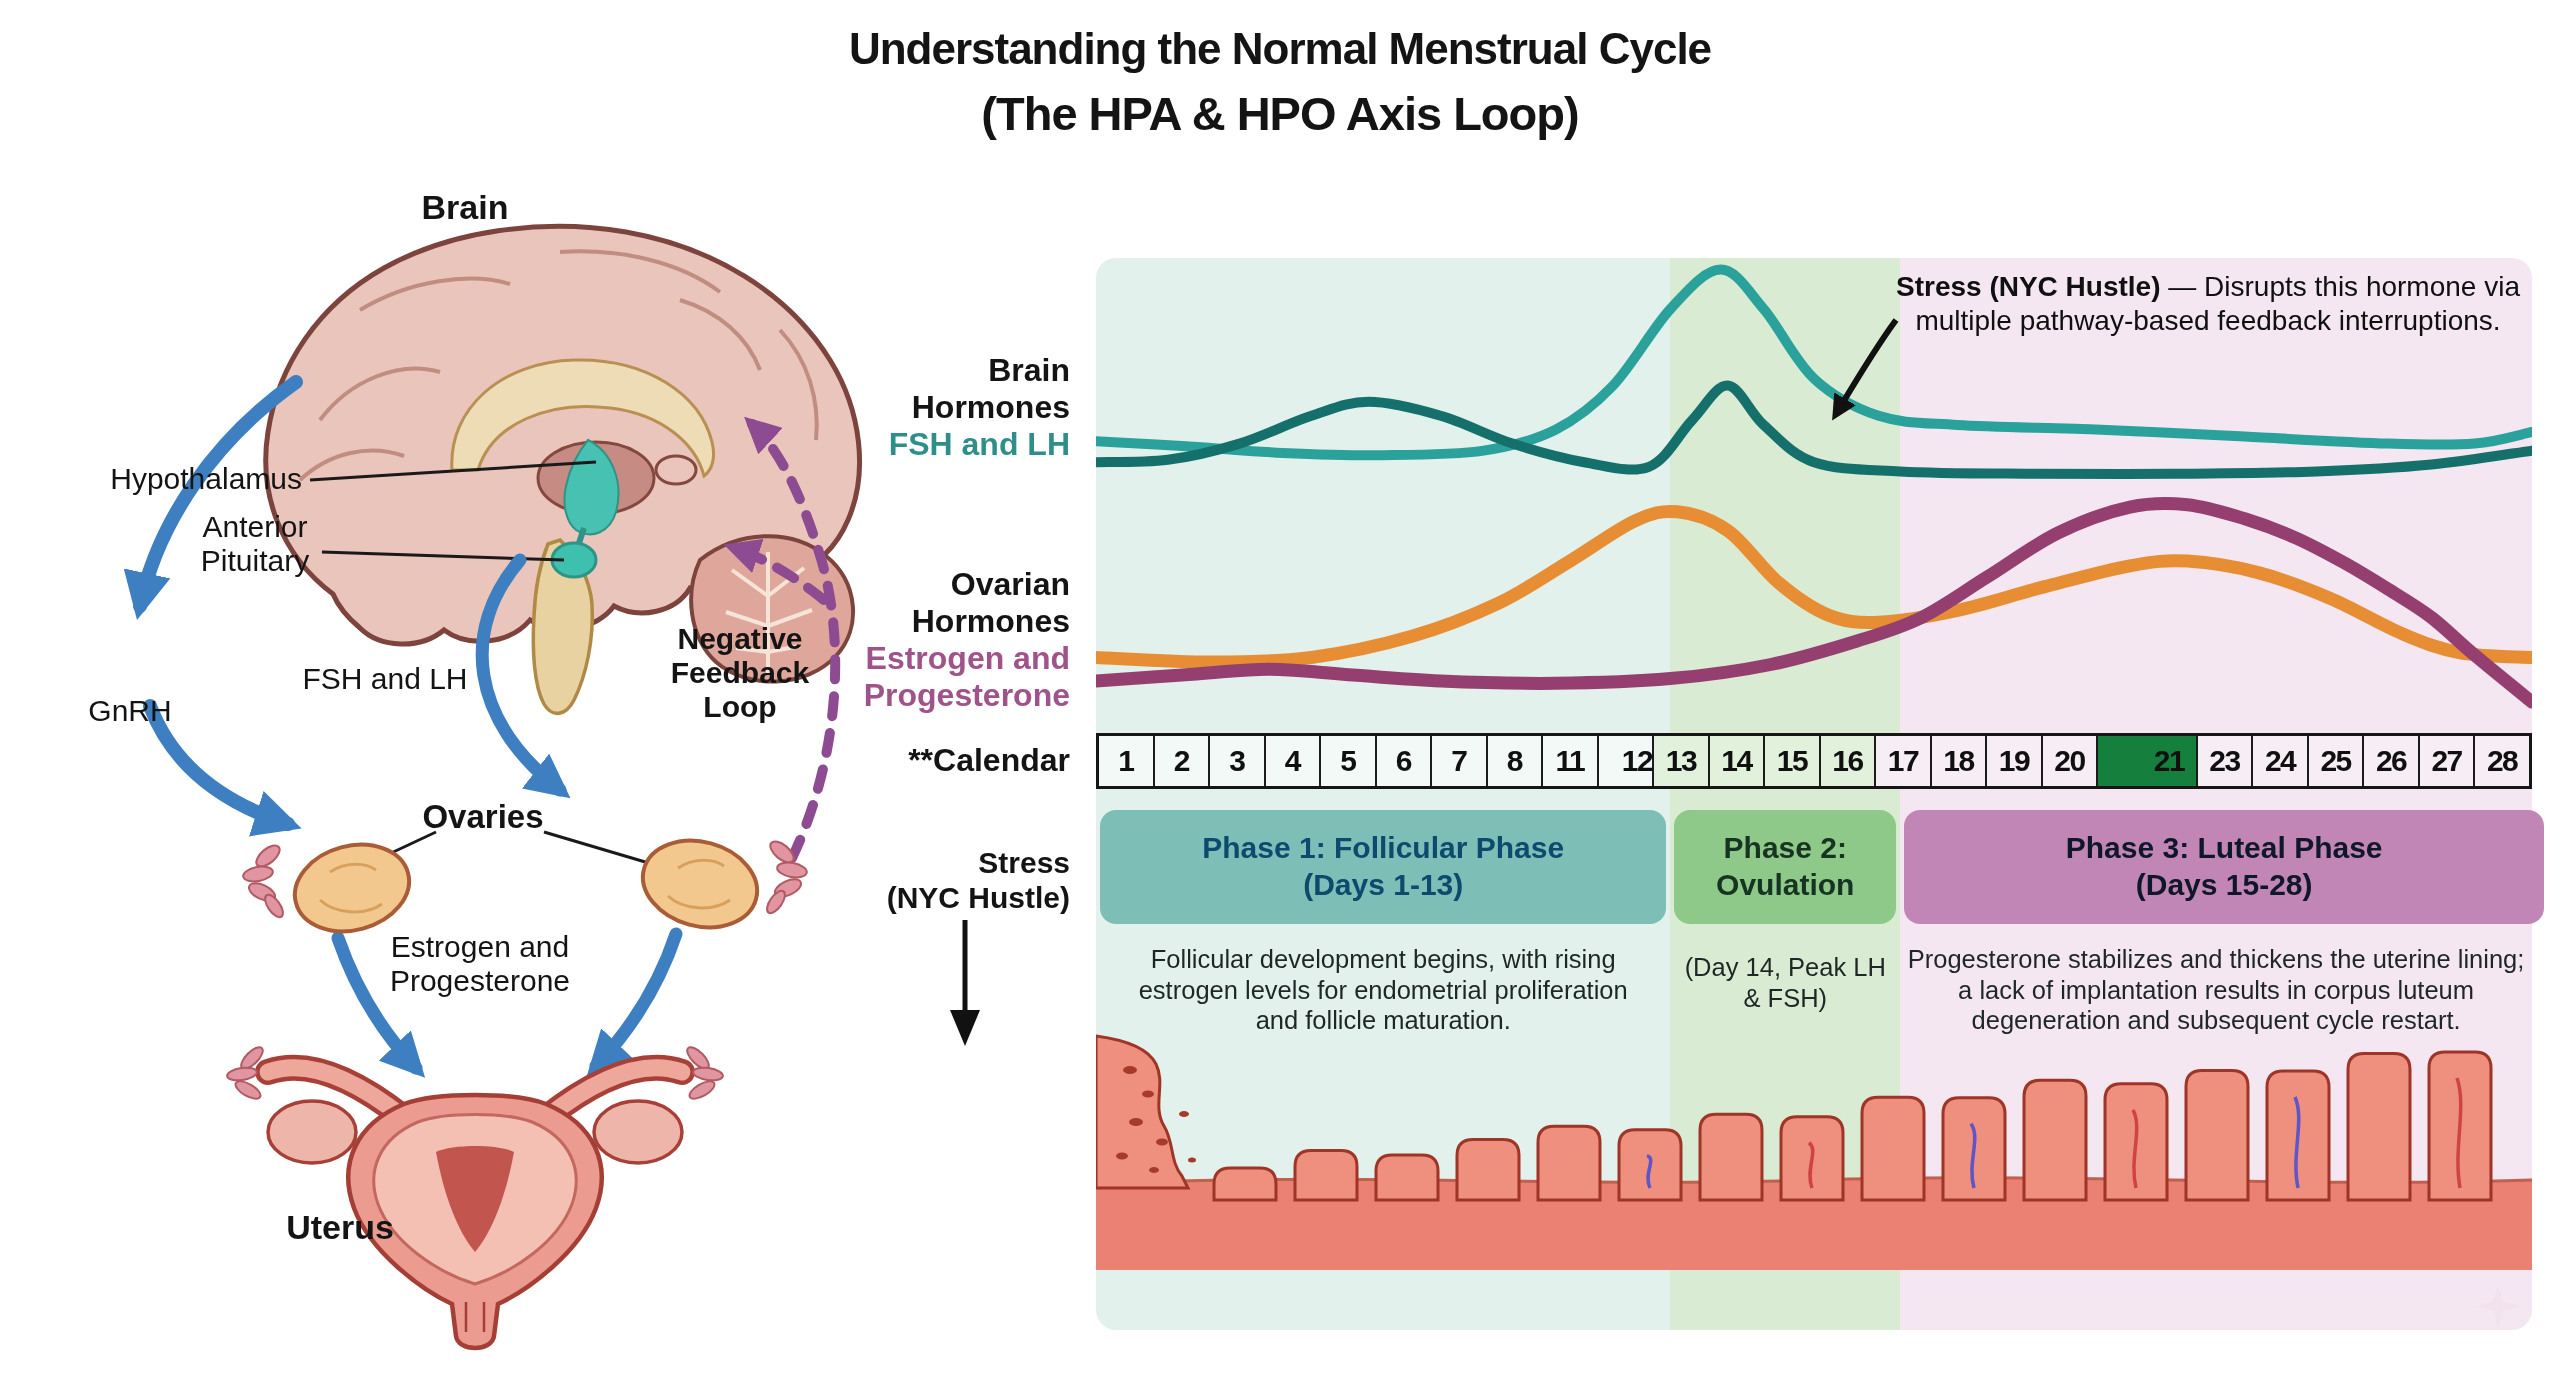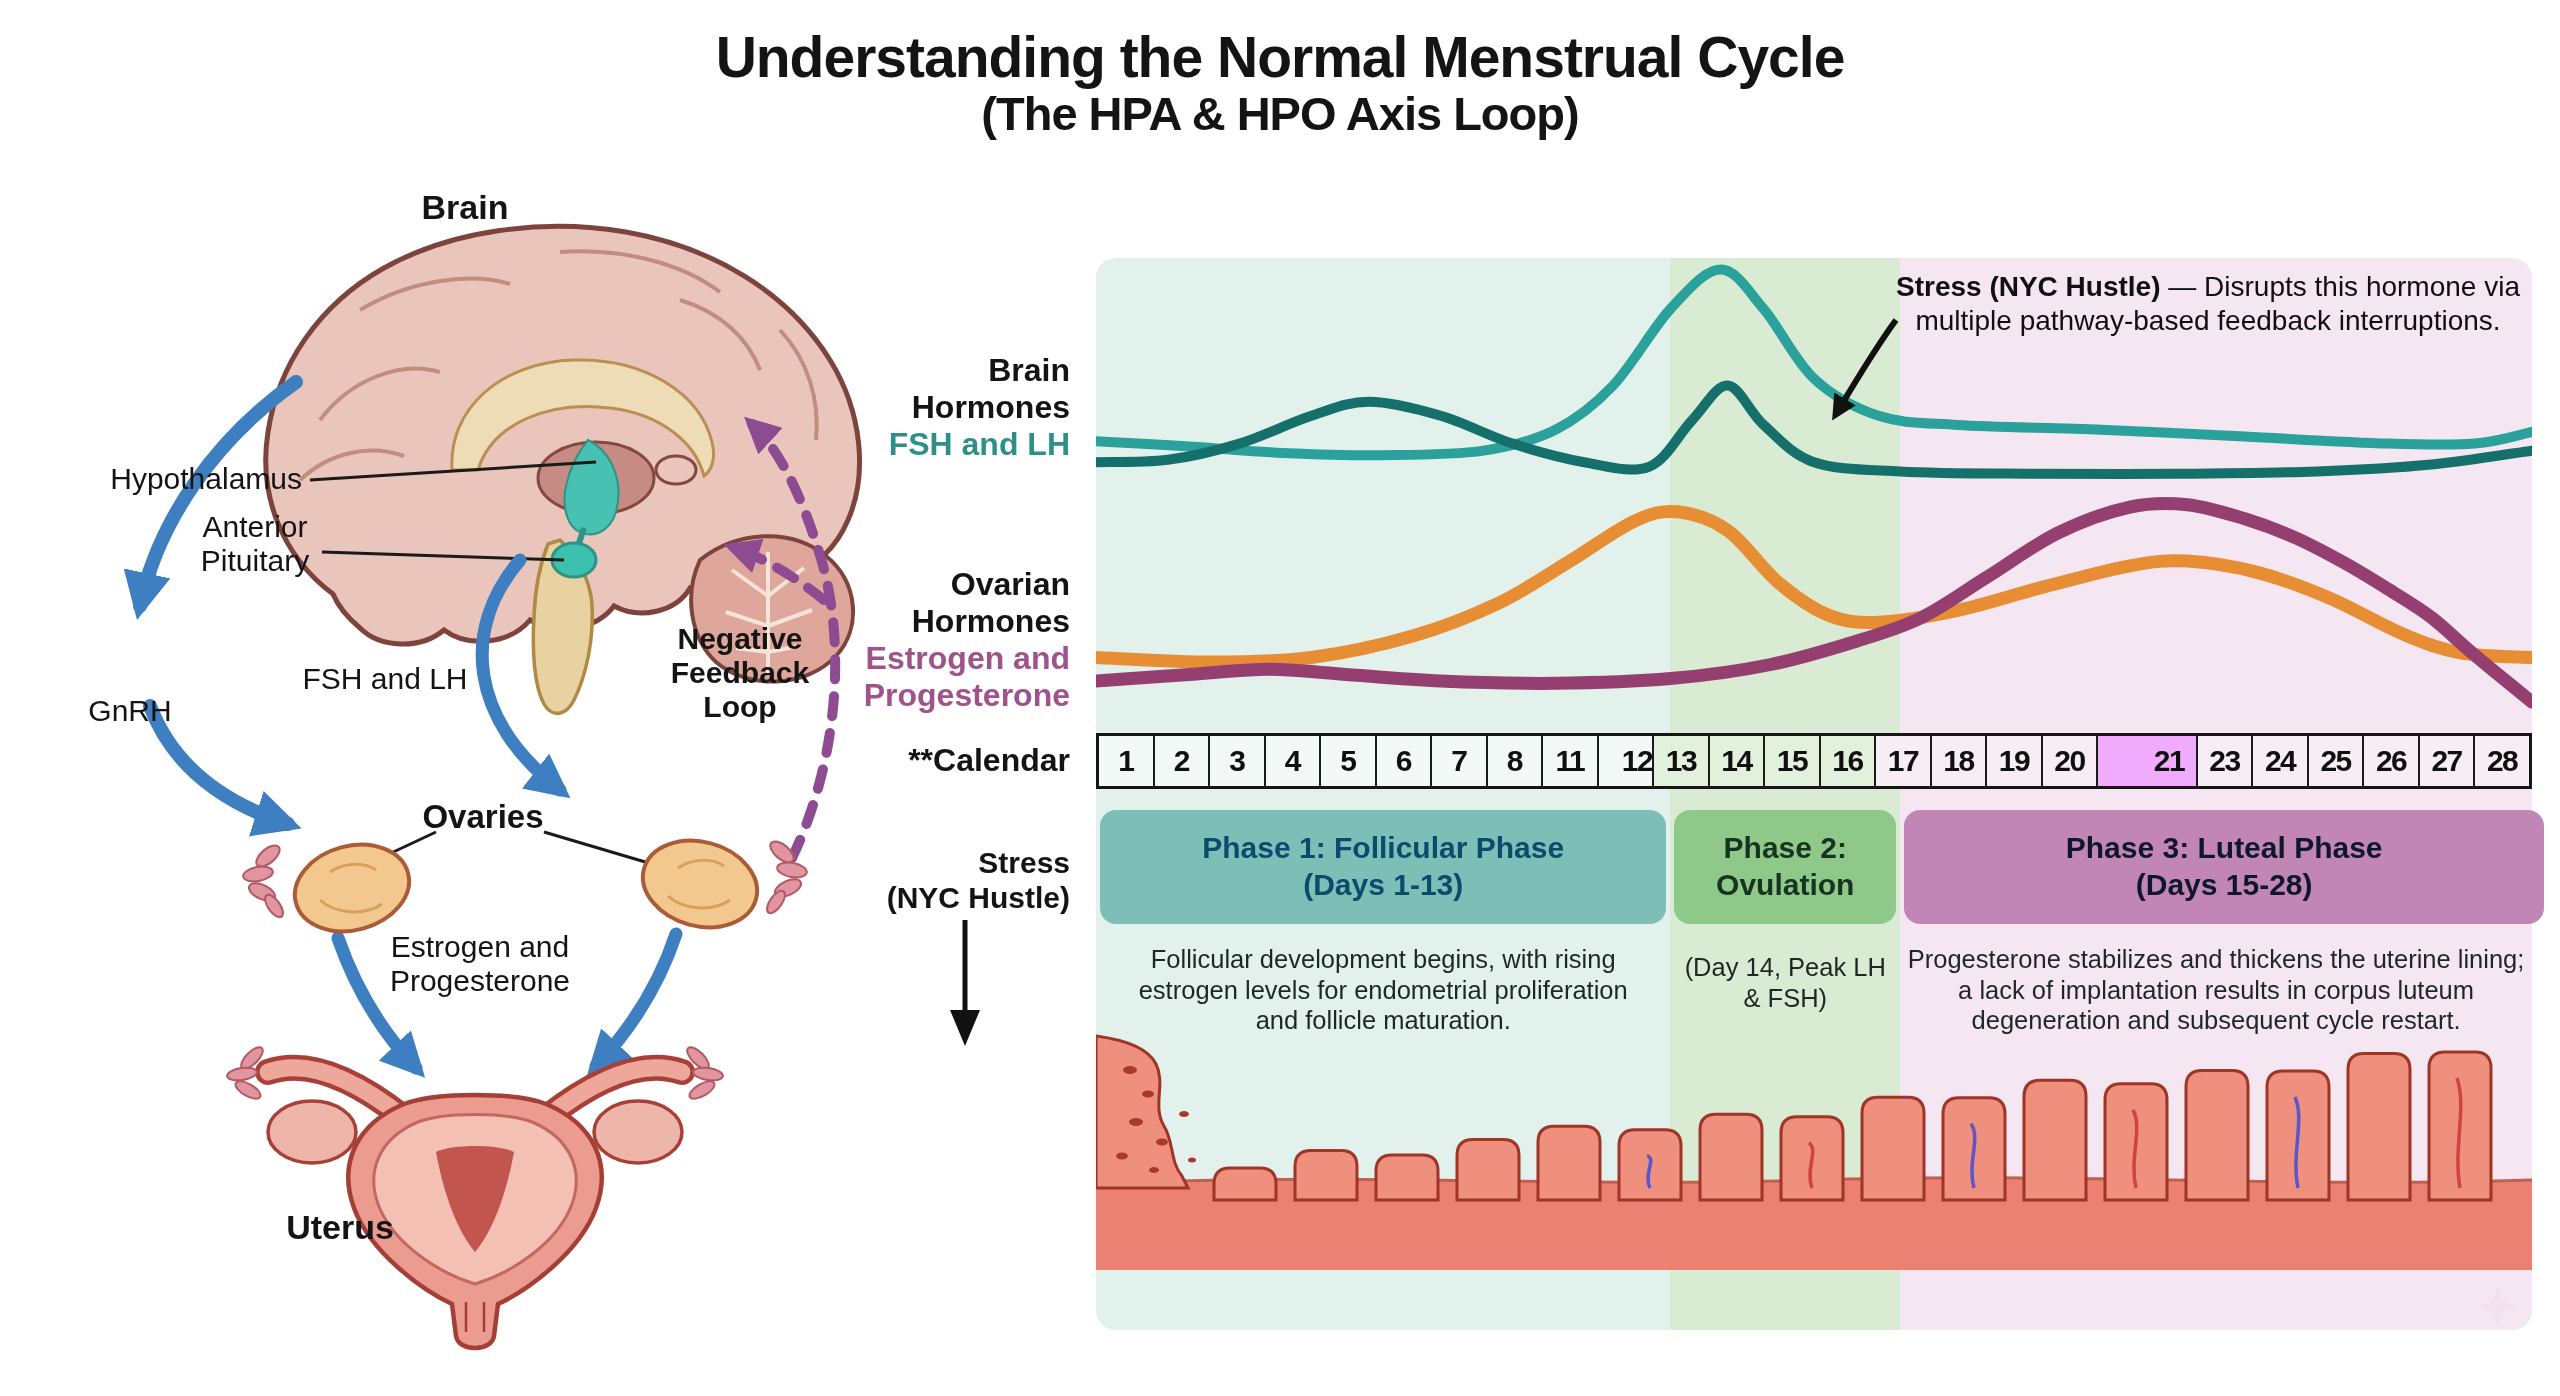--- a/index.html
+++ b/index.html
@@ -1,20 +1,20 @@
 <!DOCTYPE html>
 <html><head>
 <meta charset="utf-8">
 <style>
   html,body{margin:0;padding:0;background:#ffffff;}
   .canvas{position:relative;width:2560px;height:1396px;background:#ffffff;overflow:hidden;
           font-family:"Liberation Sans","DejaVu Sans",sans-serif;color:#141414;}
   .abs{position:absolute;}
   
-  .main-title{left:0;top:24px;width:2560px;text-align:center;font-size:57px;font-weight:800;letter-spacing:-1px;}
+  .main-title{left:0;top:24px;width:2560px;text-align:center;font-size:44px;font-weight:800;letter-spacing:-1px;}
   .sub-title{left:0;top:86px;width:2560px;text-align:center;font-size:47px;font-weight:800;letter-spacing:-1px;}
   
   .anat-label{font-size:30px;line-height:1.14;text-align:center;}
   .bold{font-weight:800;}
   
   .row-label{left:560px;width:510px;text-align:right;font-weight:800;font-size:32px;line-height:1.16;}
   .row-sub-teal{color:#2e8f8a;}
   .row-sub-purple{color:#a0538a;}
   
   .chart-area{left:1096px;top:258px;width:1436px;height:1072px;}
@@ -237,21 +237,21 @@
         <div class="cal-cell" style="background: rgb(242, 249, 246);">11</div>
         <div class="cal-cell" style="background: rgb(242, 249, 246); text-align: right;">12</div>
         <div class="cal-cell" style="background: rgb(226, 241, 220);">13</div>
         <div class="cal-cell" style="background: rgb(226, 241, 220);">14</div>
         <div class="cal-cell" style="background: rgb(226, 241, 220);">15</div>
         <div class="cal-cell" style="background: rgb(226, 241, 220);">16</div>
         <div class="cal-cell" style="background: rgb(247, 237, 245);">17</div>
         <div class="cal-cell" style="background: rgb(247, 237, 245);">18</div>
         <div class="cal-cell" style="background: rgb(247, 237, 245);">19</div>
         <div class="cal-cell" style="background: rgb(247, 237, 245);">20</div>
-        <div class="cal-cell" style="background: #f0abfc; padding-left: 44px;">21</div>
+        <div class="cal-cell" style="background: #15803d; padding-left: 44px;">21</div>
         <div class="cal-cell" style="background: rgb(247, 237, 245);">23</div>
         <div class="cal-cell" style="background: rgb(247, 237, 245);">24</div>
         <div class="cal-cell" style="background: rgb(247, 237, 245);">25</div>
         <div class="cal-cell" style="background: rgb(247, 237, 245);">26</div>
         <div class="cal-cell" style="background: rgb(247, 237, 245);">27</div>
         <div class="cal-cell" style="background: rgb(247, 237, 245);">28</div>
       </div>
 
     <div class="phase-box" style="left: 4px; width: 566.4px; background: rgb(125, 191, 183); color: #0c4a6e;">
       <div>Phase 1: Follicular Phase</div>

